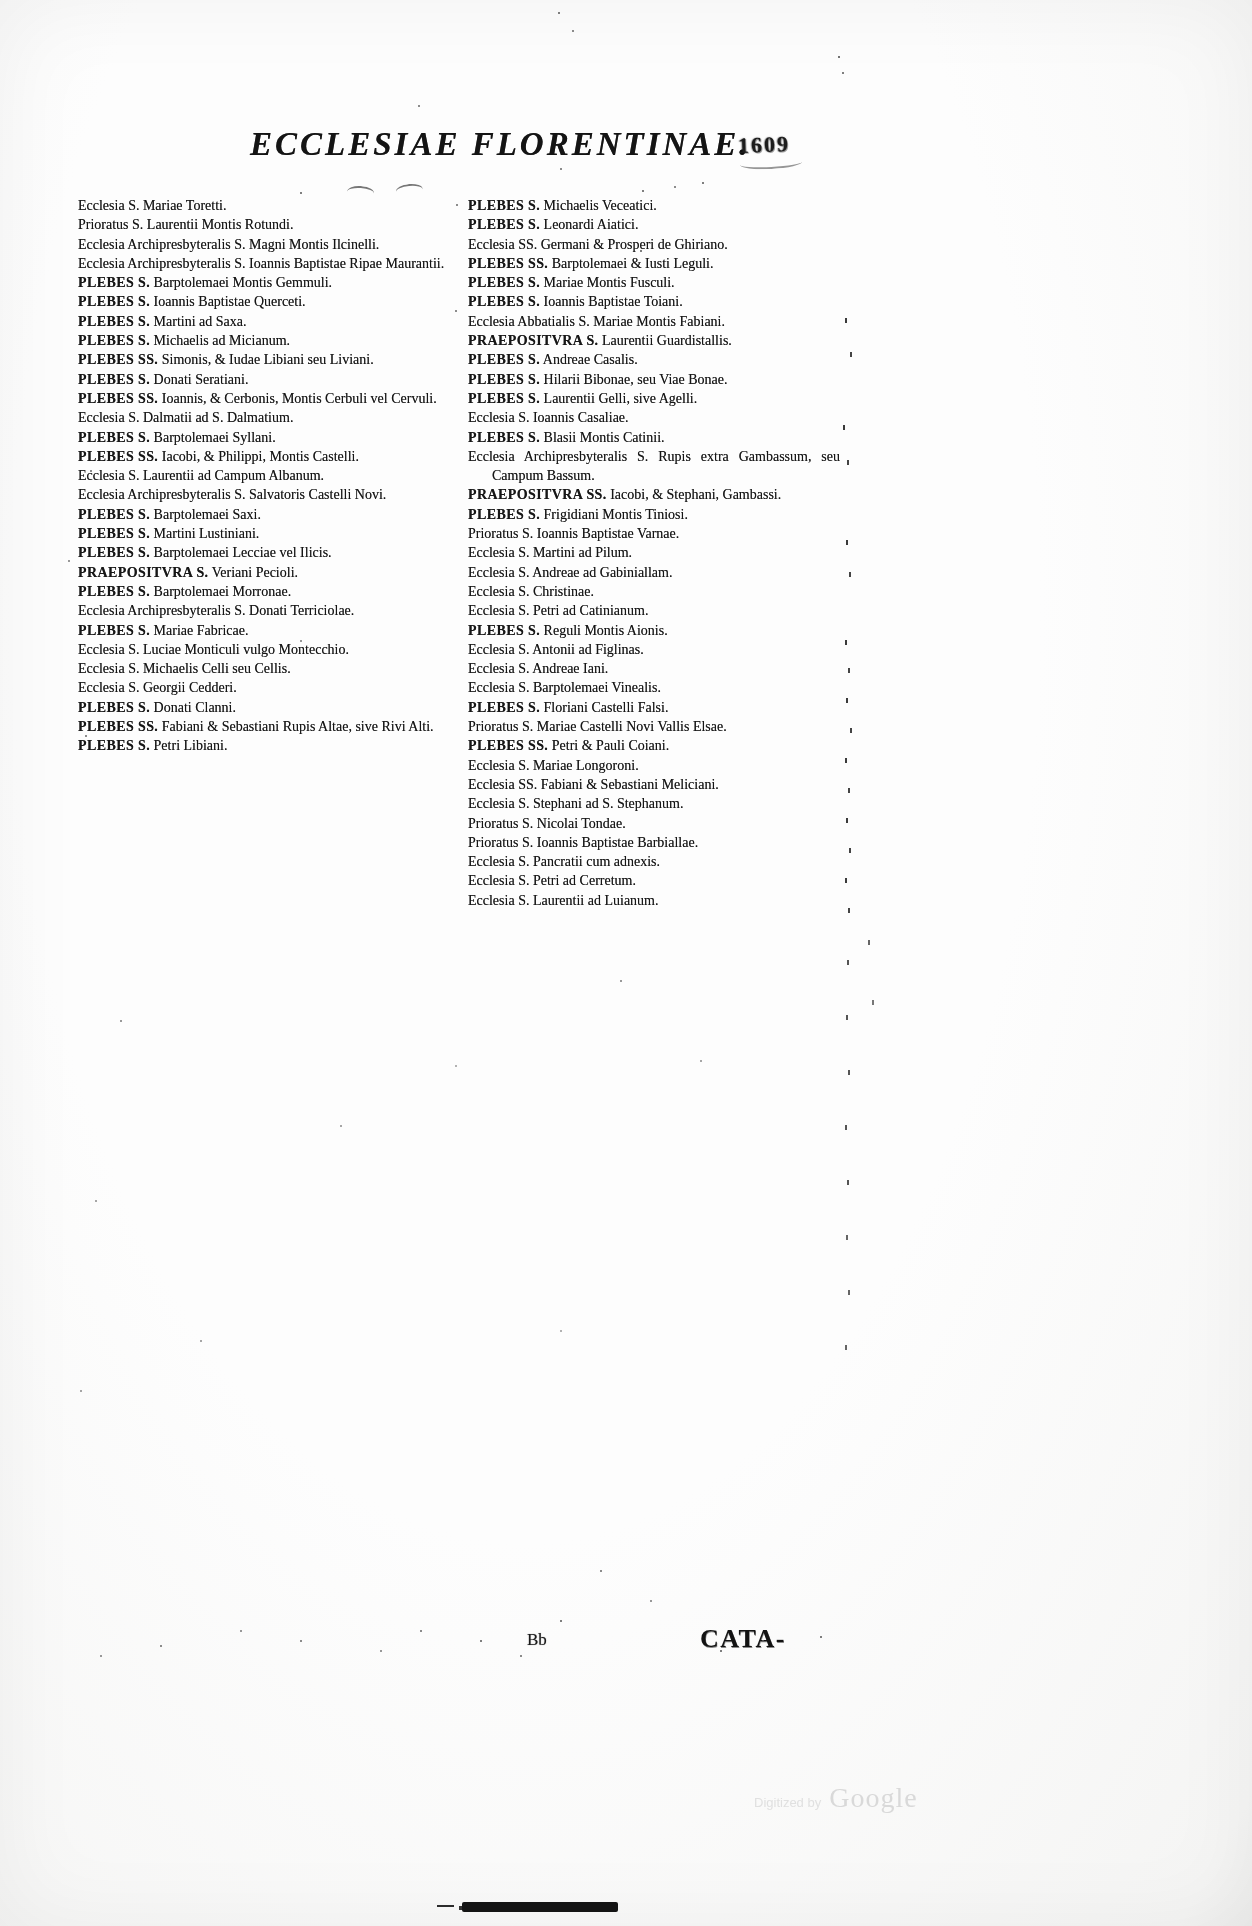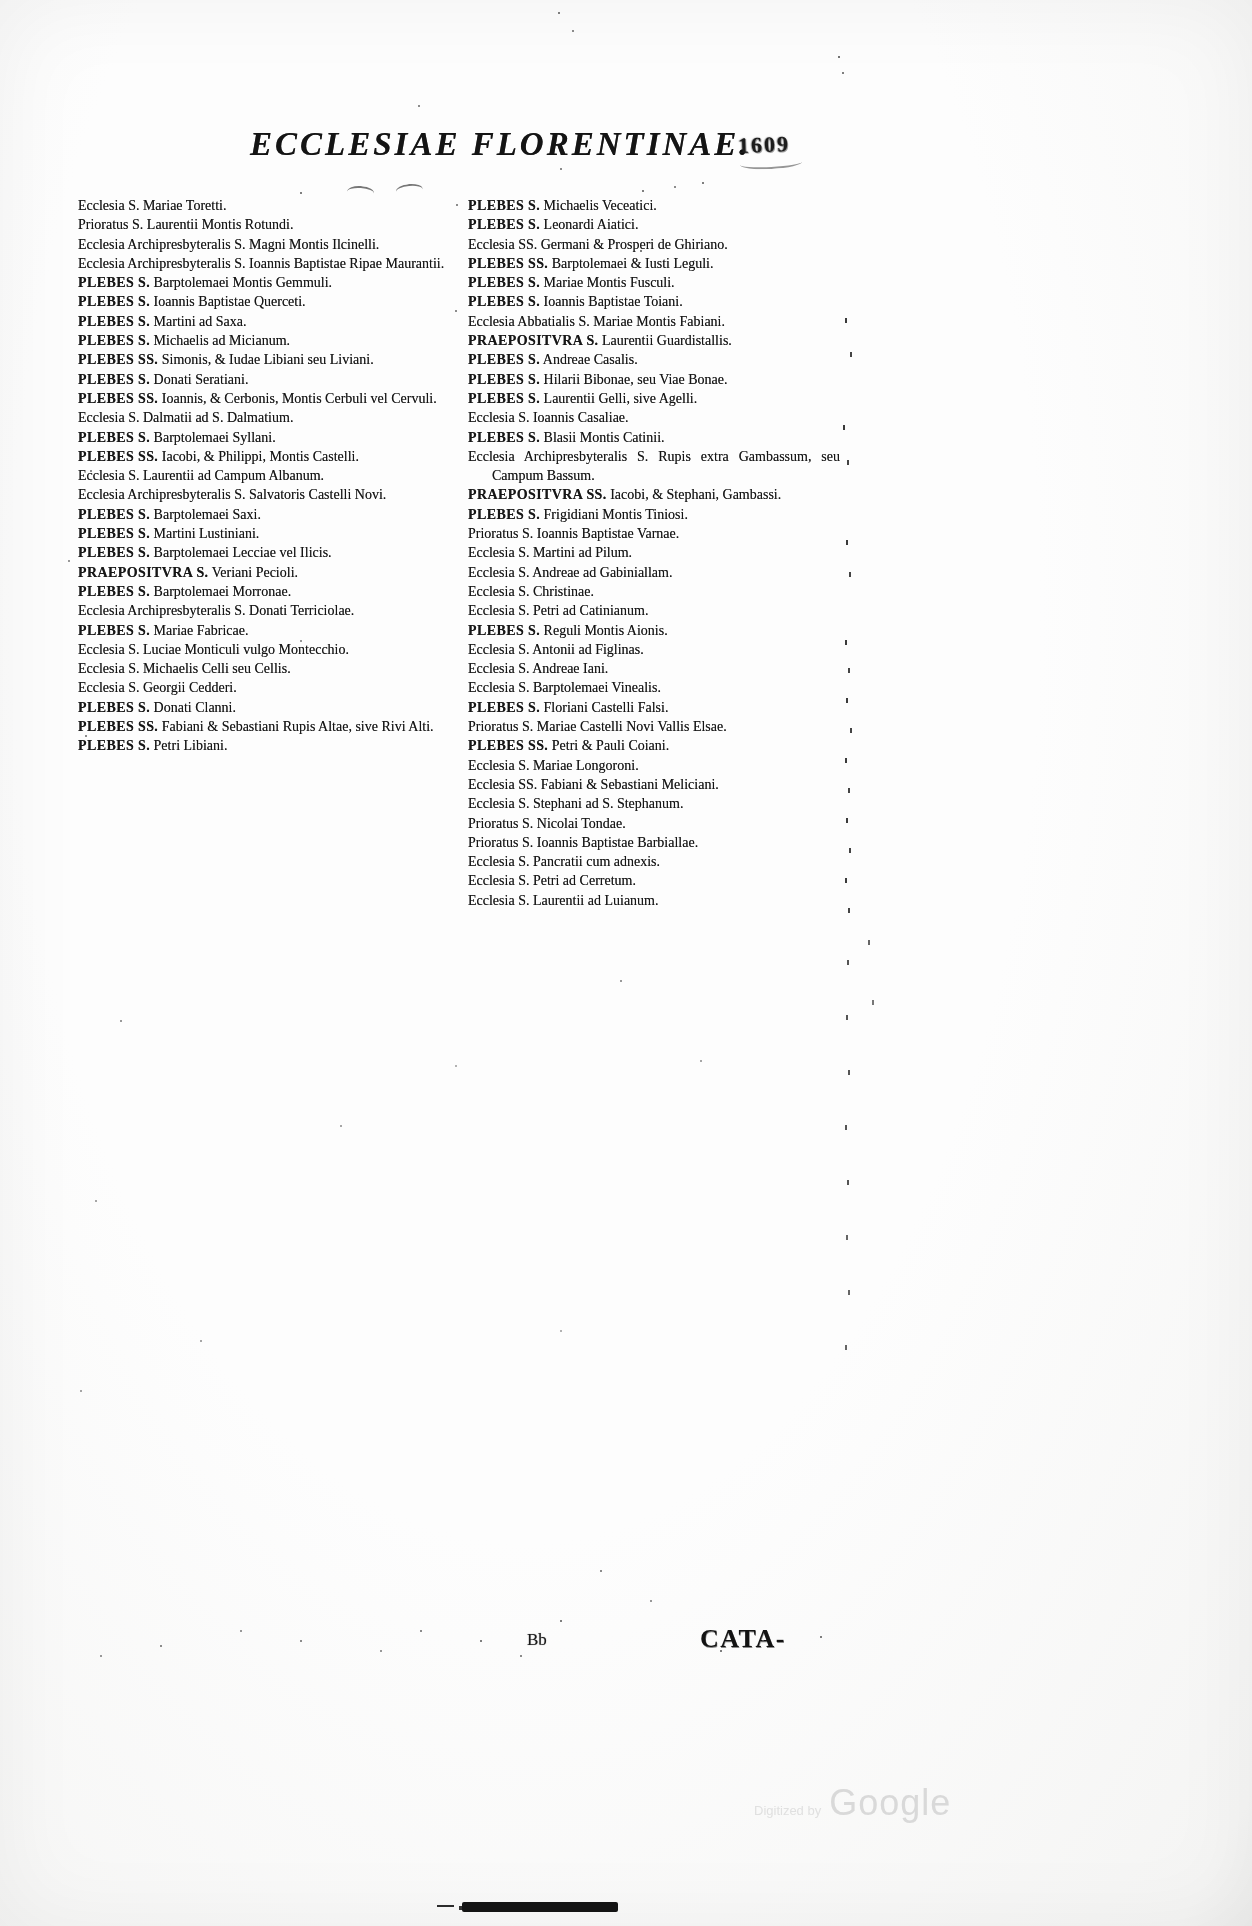--- a/index.html
+++ b/index.html
@@ -55,21 +55,21 @@
     font-size:26px;font-weight:bold;color:#131313;
     letter-spacing:1.5px;
     text-shadow:0.5px 0.5px 0 rgba(0,0,0,0.45);
   }
   .watermark{
     position:absolute;left:754px;top:1782px;
     display:flex;align-items:baseline;gap:8px;
     color:#dcdcdc;
   }
   .watermark .wm-small{font-size:13px;font-family:"Liberation Sans", sans-serif;color:#e0e0e0;}
-  .watermark .wm-logo{font-size:36px;letter-spacing:1px;color:#d9d9d9;font-family:Liberation Sans, sans-serif;}
+  .watermark .wm-logo{font-size:28px;letter-spacing:1px;color:#d9d9d9;font-family:Liberation Serif, serif;}
   .bottom-bar{
     position:absolute;left:462px;top:1902px;width:156px;height:10px;
     background:#141414;border-radius:2px;
     box-shadow:-6px 1px 0 -3px #333;
   }
   .bottom-dash{
     position:absolute;left:437px;top:1905px;width:17px;height:2px;background:#2c2c2c;
   }
   .arc{
     position:absolute;width:27px;height:11px;

